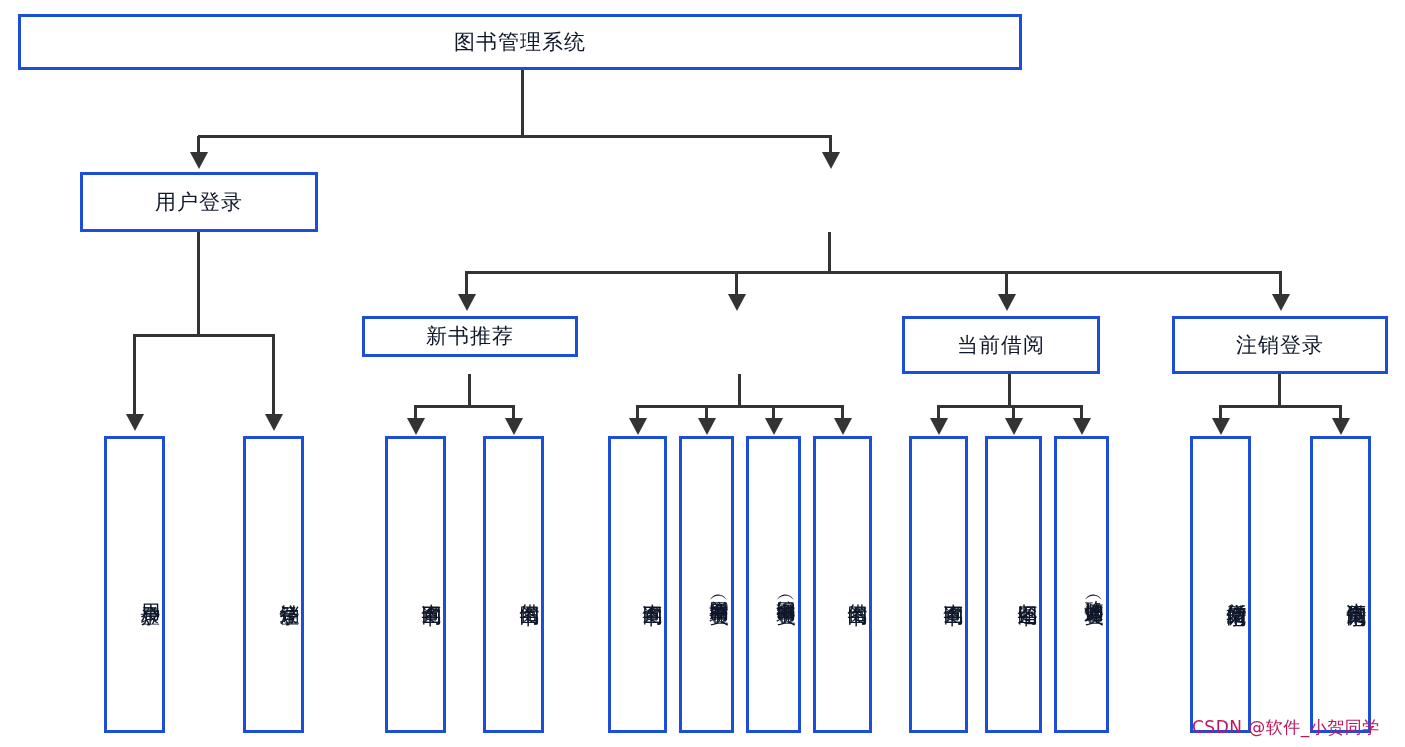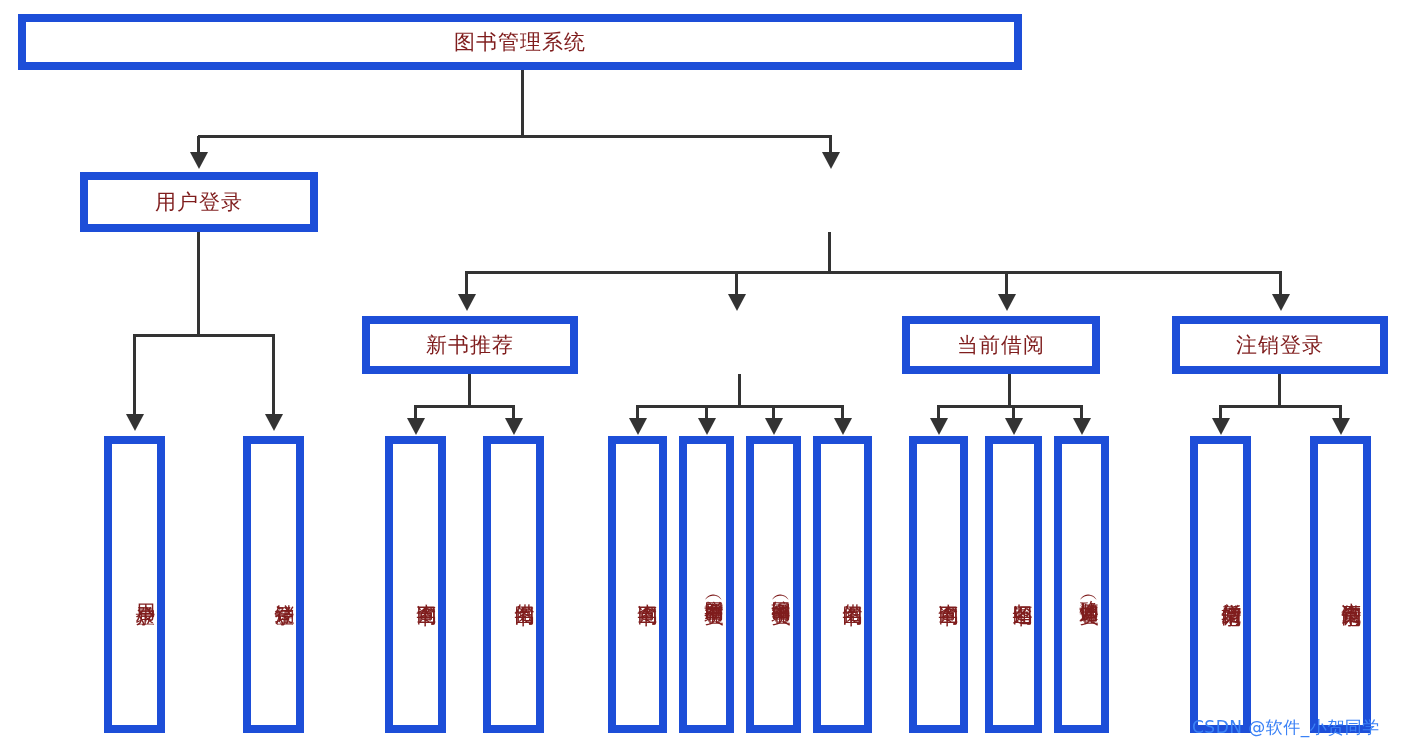--- a/index.html
+++ b/index.html
@@ -12,26 +12,26 @@
     width: 1405px;
     height: 747px;
     background: #ffffff;
     font-family: "DejaVu Sans", "Liberation Sans", sans-serif;
     overflow: hidden;
   }
   
   .node {
     position: absolute;
     box-sizing: border-box;
-    border: 8px solid #1d4ed8;
+    border: 3px solid #1d4ed8;
     background: #ffffff;
     display: flex;
     align-items: center;
     justify-content: center;
-    color: #7f1d1d;
+    color: #0f172a;
     line-height: 1.18;
   }
   .node.h {
     font-size: 21px;
     letter-spacing: 1px;
   }
   .node.v {
     font-size: 20px;
     letter-spacing: 1px;
     writing-mode: vertical-rl;
@@ -61,21 +61,21 @@
     position: absolute;
     width: 0;
     height: 0;
     border-left: 9px solid transparent;
     border-right: 9px solid transparent;
     border-top: 17px solid #333333;
   }
   
   #watermark {
     position: absolute;
-    color: #3b82f6;
+    color: #be185d;
     font-size: 17px;
     white-space: nowrap;
     letter-spacing: 0.5px;
   }
 </style>
 </head>
 <body>
 
 <div id="canvas">
 
@@ -109,21 +109,21 @@
   <div class="hline" style="left:466px; top:271px; width:816px;"></div>
   <div class="vline" style="left:465px; top:271px; height:26px;"></div>
   <div class="arrow" style="left:458px; top:294px;"></div>
   <div class="vline" style="left:735px; top:271px; height:26px;"></div>
   <div class="arrow" style="left:728px; top:294px;"></div>
   <div class="vline" style="left:1005px; top:271px; height:26px;"></div>
   <div class="arrow" style="left:998px; top:294px;"></div>
   <div class="vline" style="left:1279px; top:271px; height:26px;"></div>
   <div class="arrow" style="left:1272px; top:294px;"></div>
 
-  <div class="node h" style="left:362px; top:316px; width:216px; height:58px;">
+  <div class="node h" style="left:362px; top:316px; width:216px; height:41px;">
     <span>新书推荐</span>
   </div>
   <div class="node h" style="left:902px; top:316px; width:198px; height:58px;">
     <span>当前借阅</span>
   </div>
   <div class="node h" style="left:1172px; top:316px; width:216px; height:58px;">
     <span>注销登录</span>
   </div>
 
   <div class="vline" style="left:468px; top:374px; height:32px;"></div>

